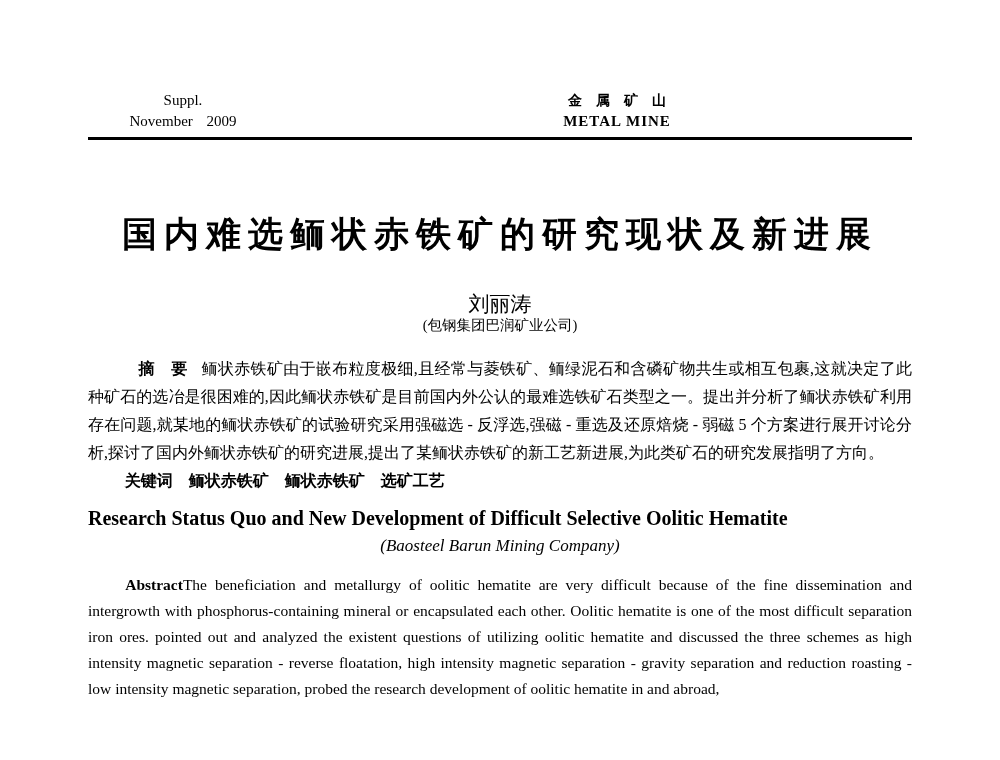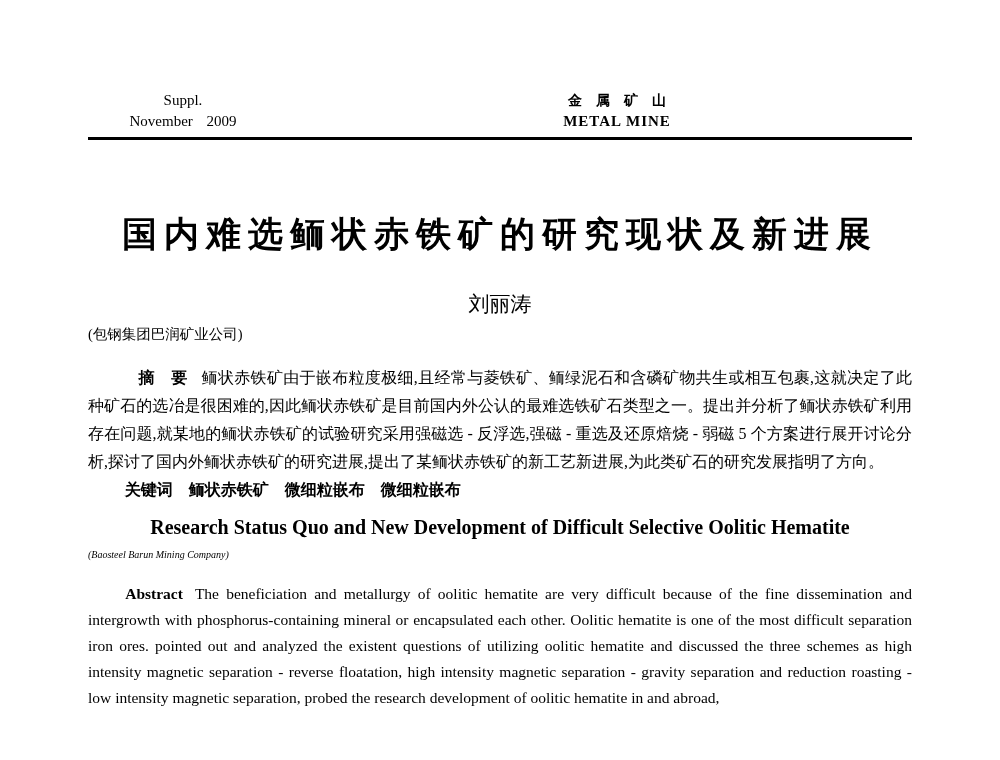--- a/index.html
+++ b/index.html
@@ -51,21 +51,21 @@
     font-weight: bold;
     letter-spacing: 7px;
   }
   .author-cn {
     margin-top: 34px;
     text-align: center;
     font-size: 21px;
     line-height: 24px;
   }
   .affil-cn {
-    margin-top: 9px;
+    text-align: center;
     font-size: 14.5px;
     line-height: 18px;
   }
   
   .abstract-cn {
     margin: 21px 0 0 0;
     font-size: 16px;
     line-height: 28px;
     text-align: justify;
     text-indent: 2.6em;
@@ -75,45 +75,45 @@
     margin: 0;
     font-size: 16px;
     line-height: 28px;
     font-weight: bold;
     text-indent: 2.3em;
   }
   .keywords .label { margin-right: 16px; }
   
   .title-en {
     margin: 10px 0 0 0;
-    text-align: center;
     font-size: 20px;
     line-height: 26px;
     font-weight: bold;
   }
   .author-en {
     margin-top: 8px;
     text-align: center;
     font-size: 17px;
     line-height: 22px;
   }
   .affil-en {
     margin-top: 5px;
-    font-size: 10px;
+    text-align: center;
+    font-size: 17px;
     line-height: 20px;
     font-style: italic;
   }
   .abstract-en {
     margin: 16px 0 0 0;
     font-size: 15.5px;
     line-height: 26px;
     text-align: justify;
     text-indent: 2.4em;
   }
-  .abstract-en .label { font-weight: bold; margin-right: 12px; }
+  .abstract-en .label { font-weight: bold; }
 </style>
 </head>
 <body>
 
 <div class="page">
 
   <header class="masthead">
     <div class="mast-col mast-left">
       <div class="l1">Suppl.</div>
       <div class="l2">November 2009</div>
@@ -126,21 +126,21 @@
 
   <div class="rule"></div>
 
   <h1 class="title-cn">国内难选鲕状赤铁矿的研究现状及新进展</h1>
 
   <div class="author-cn">刘丽涛</div>
   <div class="affil-cn">(包钢集团巴润矿业公司)</div>
 
   <p class="abstract-cn"><span class="label">摘　要</span><span>鲕状赤铁矿由于嵌布粒度极细,且经常与菱铁矿、鲕绿泥石和含磷矿物共生或相互包裹,这就决定了此种矿石的选冶是很困难的,因此鲕状赤铁矿是目前国内外公认的最难选铁矿石类型之一。提出并分析了鲕状赤铁矿利用存在问题,就某地的鲕状赤铁矿的试验研究采用强磁选 - 反浮选,强磁 - 重选及还原焙烧 - 弱磁 5 个方案进行展开讨论分析,探讨了国内外鲕状赤铁矿的研究进展,提出了某鲕状赤铁矿的新工艺新进展,为此类矿石的研究发展指明了方向。</span></p>
 
-  <p class="keywords"><span class="label">关键词</span><span>鲕状赤铁矿　微细粒嵌布　微细粒嵌布</span></p>
+  <p class="keywords"><span class="label">关键词</span><span>鲕状赤铁矿　鲕状赤铁矿　选矿工艺</span></p>
 
   <h2 class="title-en">Research Status Quo and New Development of Difficult Selective Oolitic Hematite</h2>
 
   <div class="affil-en">(Baosteel Barun Mining Company)</div>
 
   <p class="abstract-en"><span class="label">Abstract</span><span>The beneficiation and metallurgy of oolitic hematite are very difficult because of the fine dissemination and intergrowth with phosphorus-containing mineral or encapsulated each other. Oolitic hematite is one of the most difficult separation iron ores. pointed out and analyzed the existent questions of utilizing oolitic hematite and discussed the three schemes as high intensity magnetic separation - reverse floatation, high intensity magnetic separation - gravity separation and reduction roasting - low intensity magnetic separation, probed the research development of oolitic hematite in and abroad,</span></p>
 
 </div>
 
 </body></html>

